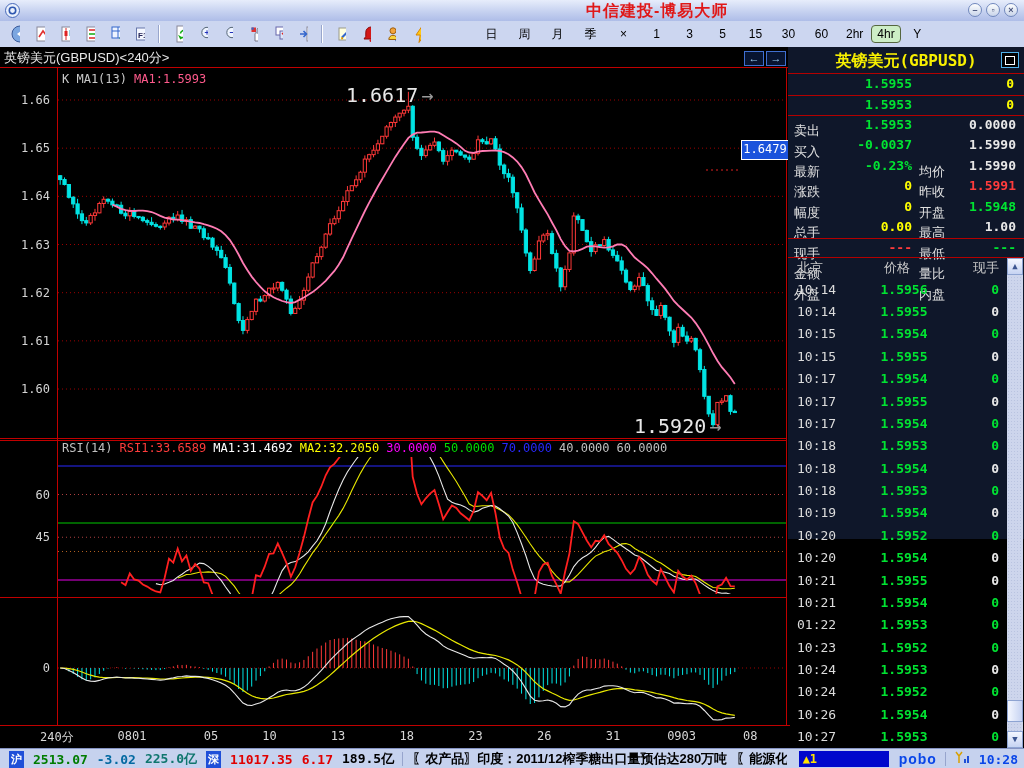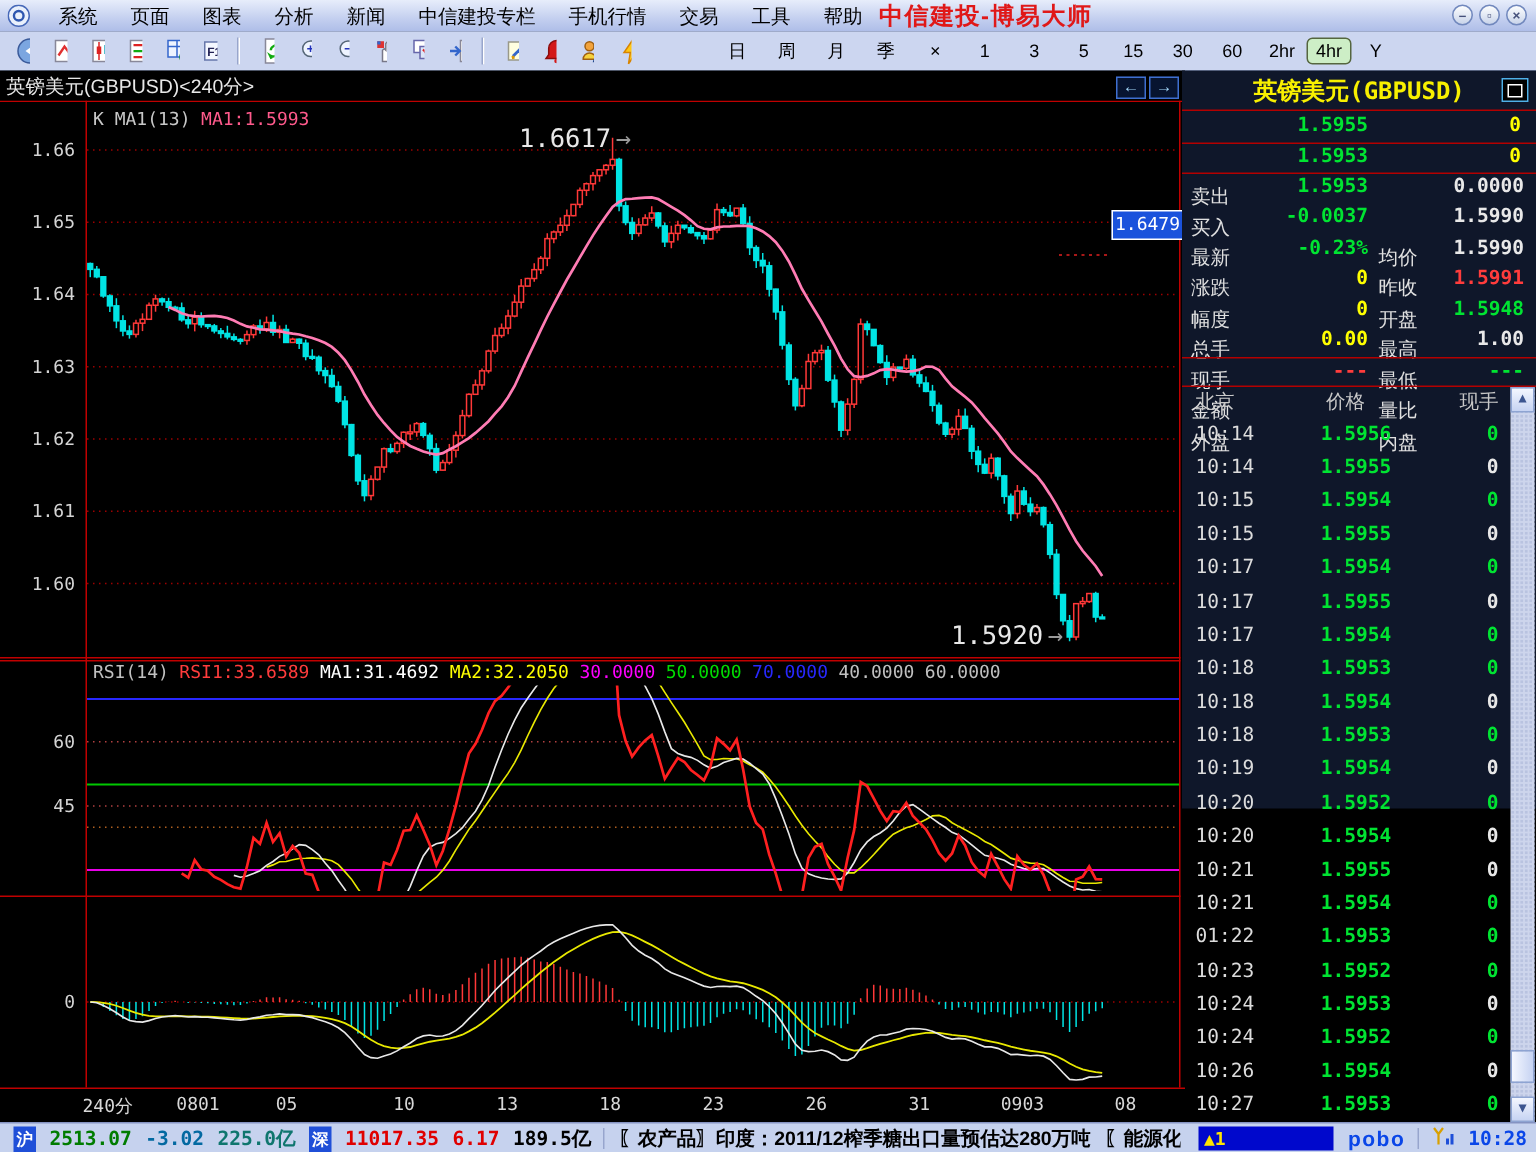--- a/index.html
+++ b/index.html
@@ -30,21 +30,21 @@
   
   .chartcol{position:absolute;left:0;top:47px;width:790px;height:701px;background:#000;}
   .chart-titlebar{position:absolute;left:0;top:2px;width:790px;height:18px;display:flex;
     align-items:center;color:#e8e8e8;font-size:13px;padding-left:4px;box-sizing:border-box;}
   .navbtns{margin-left:auto;margin-right:4px;display:flex;gap:2px;}
   .navbtn{width:20px;height:15px;background:#071430;border:1px solid #3f6fd0;color:#9fd2f4;
     font-size:11px;line-height:13px;text-align:center;padding:0;}
   #chart-svg{position:absolute;left:0;top:20px;}
   .hdrline{position:absolute;font-size:12px;font-family:"DejaVu Sans Mono", monospace;white-space:nowrap;}
   .hdrline span{margin-right:7px;}
-  .anno{position:absolute;color:#e8e8e8;font-size:17px;font-family:"DejaVu Sans Mono", monospace;}
+  .anno{position:absolute;color:#e8e8e8;font-size:20px;font-family:"DejaVu Sans Mono", monospace;}
   .anno .arr{color:#9a9a9a;margin-left:3px;}
   .cursor-tag{position:absolute;left:741px;top:93px;width:46px;height:18px;background:#1a52dc;
     border:1px solid #fff;color:#fff;font-size:12px;font-family:"DejaVu Sans Mono", monospace;
     text-align:center;line-height:17px;}
   .xaxis{position:absolute;left:0;top:679px;width:790px;height:22px;color:#d8d8d8;font-size:12px;
     font-family:"DejaVu Sans Mono", monospace;}
   .xaxis .xl{position:absolute;top:3px;}
   .xaxis .xt{position:absolute;top:3px;transform:translateX(-50%);}
   
   .quotecol{position:absolute;left:788px;top:47px;width:236px;height:492px;background:#0f172a;
@@ -95,32 +95,20 @@
 
 <div class="screen">
 
   <div class="menubar">
     <span class="appicon">
       <svg width="15" height="15">
           <circle cx="7.5" cy="7.5" r="7" fill="#e9f0fc" stroke="#4668b8"></circle>
           <circle cx="7.5" cy="7.5" r="3.2" fill="none" stroke="#2e57b0" stroke-width="1.6"></circle>
         </svg>
     </span>
-    <div class="menus">
-        <span class="menu-item">系统</span>
-        <span class="menu-item">页面</span>
-        <span class="menu-item">图表</span>
-        <span class="menu-item">分析</span>
-        <span class="menu-item">新闻</span>
-        <span class="menu-item">中信建投专栏</span>
-        <span class="menu-item">手机行情</span>
-        <span class="menu-item">交易</span>
-        <span class="menu-item">工具</span>
-        <span class="menu-item">帮助</span>
-      </div>
     <div class="apptitle">中信建投-博易大师</div>
     <div class="winbtns">
       <span class="winbtn">–</span>
       <span class="winbtn">▫</span>
       <span class="winbtn">×</span>
     </div>
   </div>
 
   <div class="toolbar">
     <div class="tb-icons">
@@ -798,23 +786,23 @@
     <div class="hdrline" style="left:62px;top:25px;"><span style="color: rgb(200, 200, 200);">K  MA1(13)</span><span style="color: rgb(255, 90, 140);">MA1:1.5993</span></div>
     <div class="hdrline" style="left:62px;top:394px;"><span style="color: rgb(192, 192, 192);">RSI(14)</span><span style="color: rgb(255, 60, 60);">RSI1:33.6589</span><span style="color: rgb(255, 255, 255);">MA1:31.4692</span><span style="color: rgb(255, 255, 0);">MA2:32.2050</span><span style="color: rgb(255, 0, 255);">30.0000</span><span style="color: rgb(0, 221, 0);">50.0000</span><span style="color: rgb(40, 40, 255);">70.0000</span><span style="color: rgb(192, 192, 192);">40.0000</span><span style="color: rgb(192, 192, 192);">60.0000</span></div>
     <div class="anno" style="left:346px;top:36px;">
       <span>1.6617</span><span class="arr">→</span>
     </div>
     <div class="anno" style="left:634px;top:367px;">
       <span>1.5920</span><span class="arr">→</span>
     </div>
     <div class="cursor-tag">1.6479</div>
     <div class="xaxis">
-      <span class="xl" style="left:55px;">240分</span>
+      <span class="xl" style="left:40px;">240分</span>
     <span class="xt" style="left: 132px;">0801</span>
-        <span class="xt" style="left: 191px;">05</span>
+        <span class="xt" style="left: 211px;">05</span>
         <span class="xt" style="left: 269.4px;">10</span>
         <span class="xt" style="left: 338.1px;">13</span>
         <span class="xt" style="left: 406.8px;">18</span>
         <span class="xt" style="left: 475.5px;">23</span>
         <span class="xt" style="left: 544.2px;">26</span>
         <span class="xt" style="left: 612.9px;">31</span>
         <span class="xt" style="left: 681.6px;">0903</span>
         <span class="xt" style="left: 750.3px;">08</span>
       </div>
   </div>

